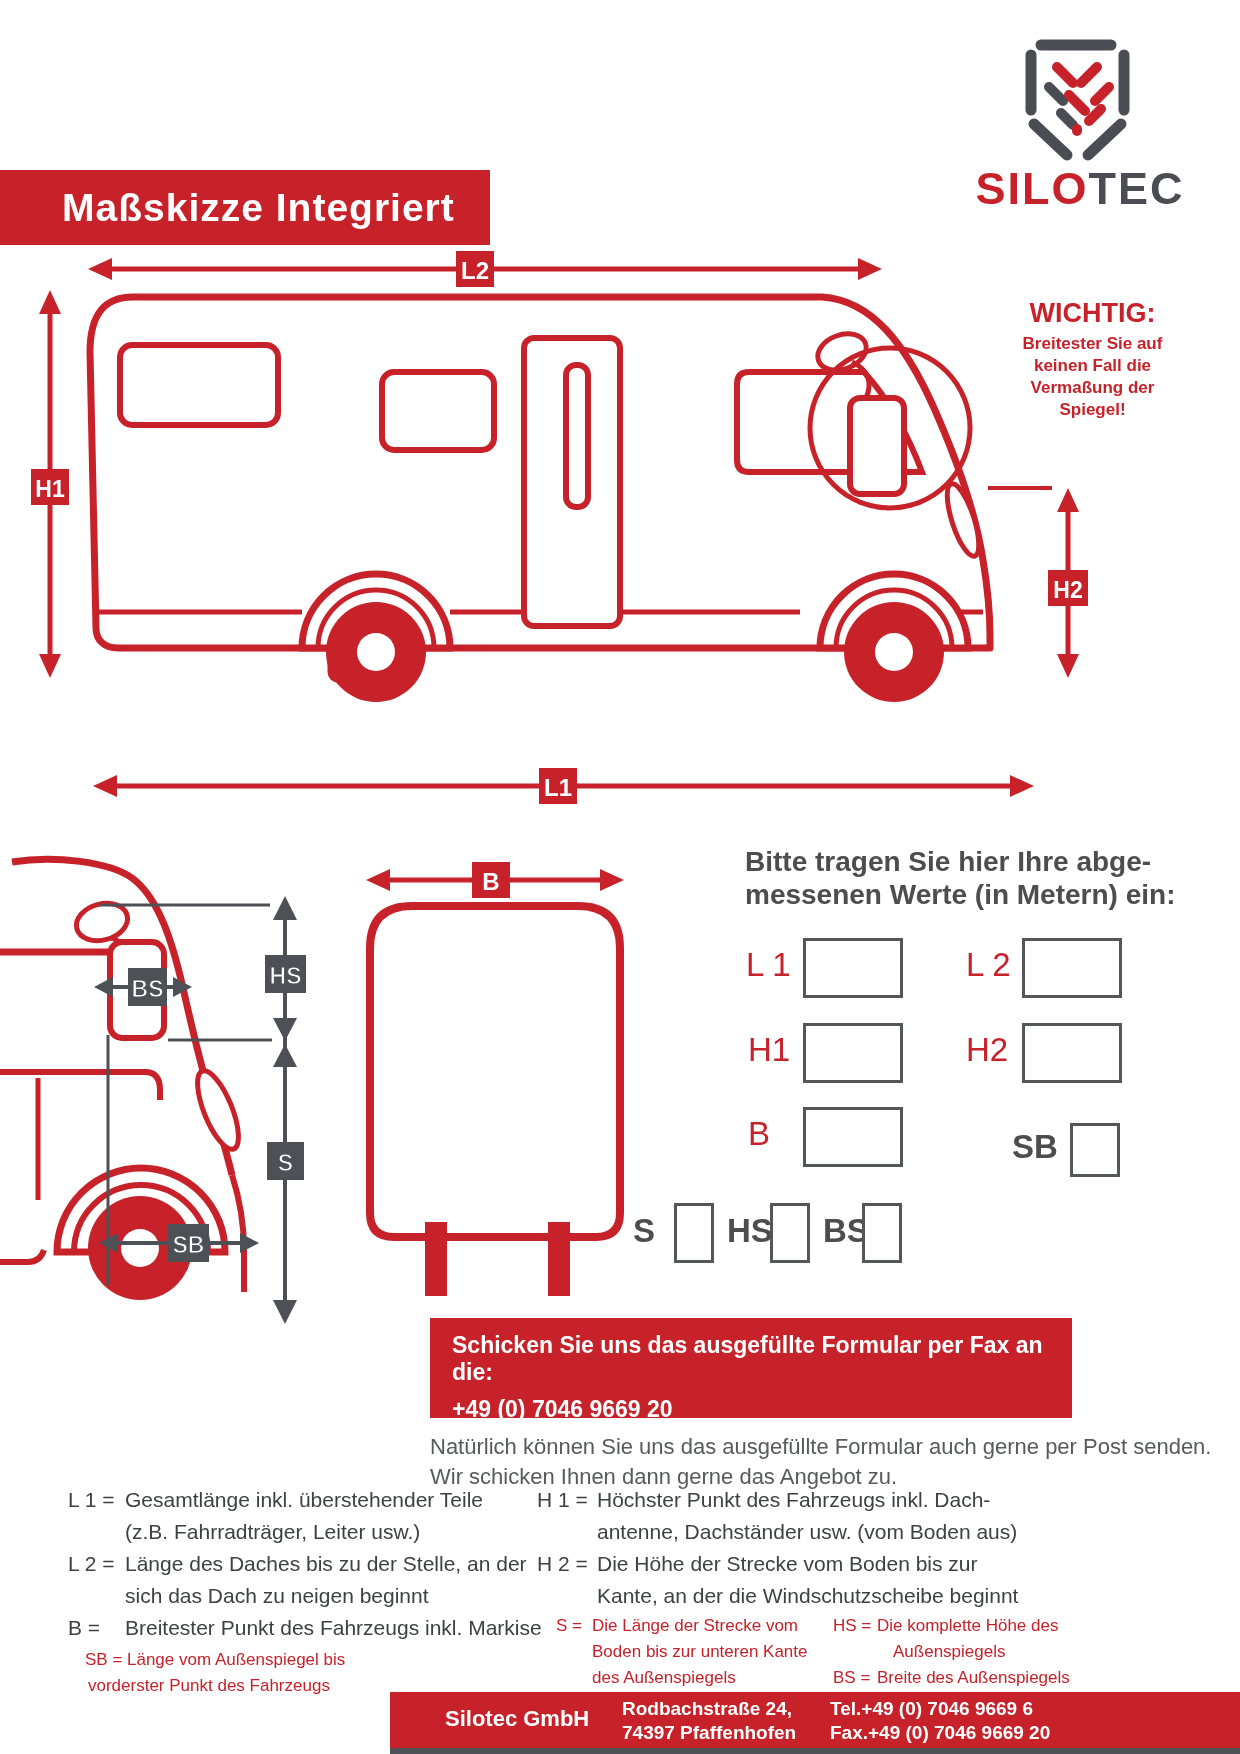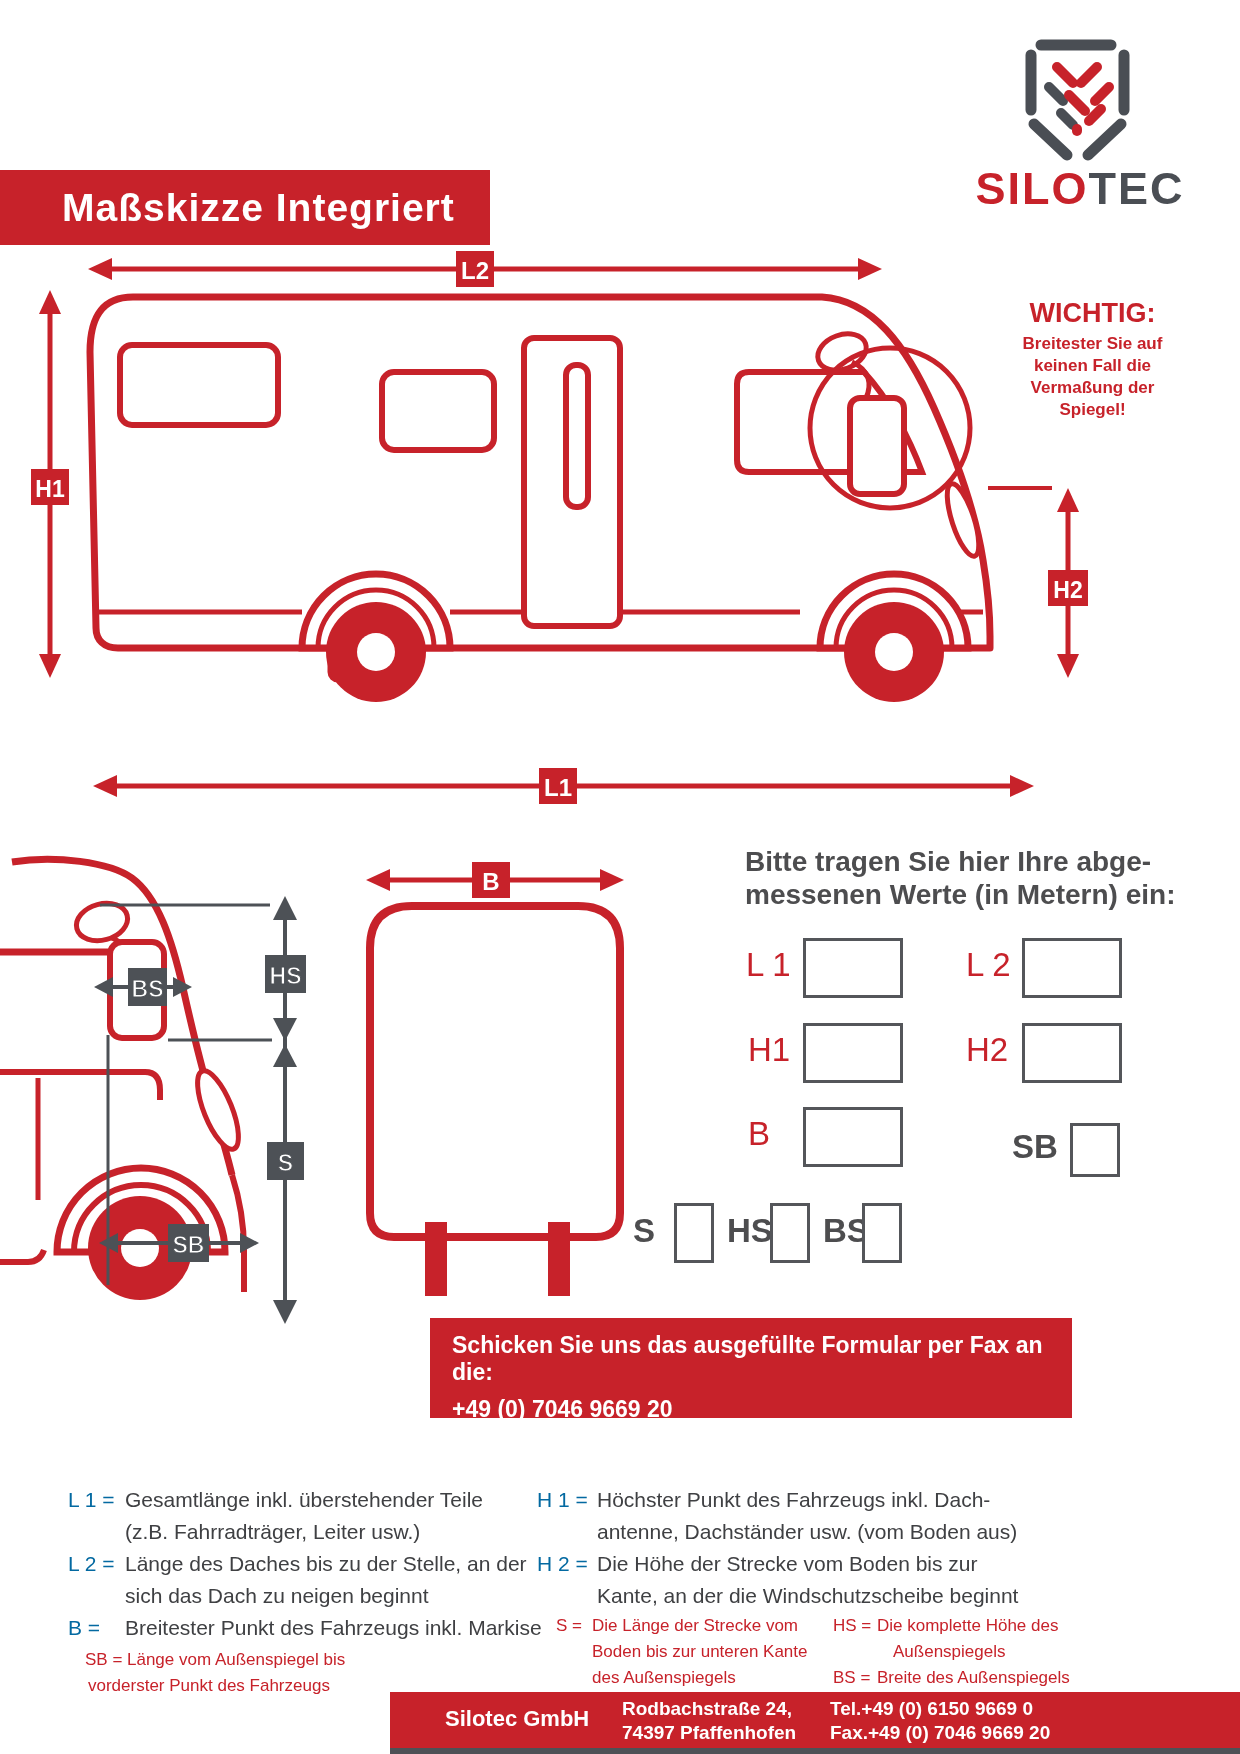--- a/index.html
+++ b/index.html
@@ -43,21 +43,21 @@
   .fbox{box-sizing:border-box;border:3px solid #54565a;background:#fff;}
   
   .fax-banner{
     left:430px;top:1318px;width:642px;height:100px;background:var(--red);
     color:#fff;padding:14px 0 0 22px;box-sizing:border-box;
   }
   .fax-banner .fb1{font-size:23px;font-weight:bold;margin-bottom:10px;}
   .fax-banner .fb2{font-size:23px;font-weight:bold;}
   .post-note{left:430px;top:1432px;width:790px;font-size:22px;color:#58595b;line-height:30px;}
   
-  .lg-term{font-size:21px;color:#0369a1;white-space:nowrap;}
+  .lg-term{font-size:21px;color:#404040;white-space:nowrap;}
   .lg-line{font-size:21px;color:#3f4043;white-space:nowrap;}
   .lgr-term{font-size:17px;color:var(--red);white-space:nowrap;}
   .lgr-line{font-size:17px;color:var(--red);white-space:nowrap;}
   
   .footer-bar{left:390px;top:1692px;width:850px;height:56px;background:var(--red);}
   .footer-dark{left:390px;top:1748px;width:850px;height:6px;background:#4d5156;}
   .ft{color:#fff;font-weight:bold;white-space:nowrap;}
   svg{display:block;}
   svg text{font-family:"Liberation Sans",sans-serif;font-weight:bold;}
 </style>
@@ -256,20 +256,24 @@
   <div class="abs fbox" style="left:674px;top:1203px;width:40px;height:60px;"></div>
   <div class="abs fl-dark" style="left:727px;top:1212px;">HS</div>
   <div class="abs fbox" style="left:770px;top:1203px;width:40px;height:60px;"></div>
   <div class="abs fl-dark" style="left:823px;top:1212px;">BS</div>
   <div class="abs fbox" style="left:862px;top:1203px;width:40px;height:60px;"></div>
 
   <div class="abs fax-banner">
     <div class="fb1">Schicken Sie uns das ausgefüllte Formular per Fax an die:</div>
     <div class="fb2">+49 (0) 7046 9669 20</div>
   </div>
+  <div class="abs post-note">
+    <div>Natürlich können Sie uns das ausgefüllte Formular auch gerne per Post senden.</div>
+    <div>Wir schicken Ihnen dann gerne das Angebot zu.</div>
+  </div>
 
   <div class="abs lg-term" style="left:68px;top:1488px;">L 1 =</div>
   <div class="abs lg-line" style="left:125px;top:1488px;">Gesamtlänge inkl. überstehender Teile</div>
   <div class="abs lg-line" style="left:125px;top:1520px;">(z.B. Fahrradträger, Leiter usw.)</div>
   <div class="abs lg-term" style="left:68px;top:1552px;">L 2 =</div>
   <div class="abs lg-line" style="left:125px;top:1552px;">Länge des Daches bis zu der Stelle, an der</div>
   <div class="abs lg-line" style="left:125px;top:1584px;">sich das Dach zu neigen beginnt</div>
   <div class="abs lg-term" style="left:68px;top:1616px;">B =</div>
   <div class="abs lg-line" style="left:125px;top:1616px;">Breitester Punkt des Fahrzeugs inkl. Markise</div>
   <div class="abs lgr-term" style="left:85px;top:1650px;">SB =</div>
@@ -290,17 +294,17 @@
   <div class="abs lgr-term" style="left:833px;top:1616px;">HS =</div>
   <div class="abs lgr-line" style="left:877px;top:1616px;">Die komplette Höhe des</div>
   <div class="abs lgr-line" style="left:893px;top:1642px;">Außenspiegels</div>
   <div class="abs lgr-term" style="left:833px;top:1668px;">BS =</div>
   <div class="abs lgr-line" style="left:877px;top:1668px;">Breite des Außenspiegels</div>
 
   <div class="abs footer-bar"></div>
   <div class="abs ft" style="left:445px;top:1706px;font-size:22px;">Silotec GmbH</div>
   <div class="abs ft" style="left:622px;top:1698px;font-size:19px;">Rodbachstraße 24,</div>
   <div class="abs ft" style="left:622px;top:1722px;font-size:19px;">74397 Pfaffenhofen</div>
-  <div class="abs ft" style="left:830px;top:1698px;font-size:19px;">Tel.+49 (0) 6150 9669 0</div>
+  <div class="abs ft" style="left:830px;top:1698px;font-size:19px;">Tel.+49 (0) 7046 9669 6</div>
   <div class="abs ft" style="left:830px;top:1722px;font-size:19px;">Fax.+49 (0) 7046 9669 20</div>
   <div class="abs footer-dark"></div>
 
 </div>
 
 </body></html>

